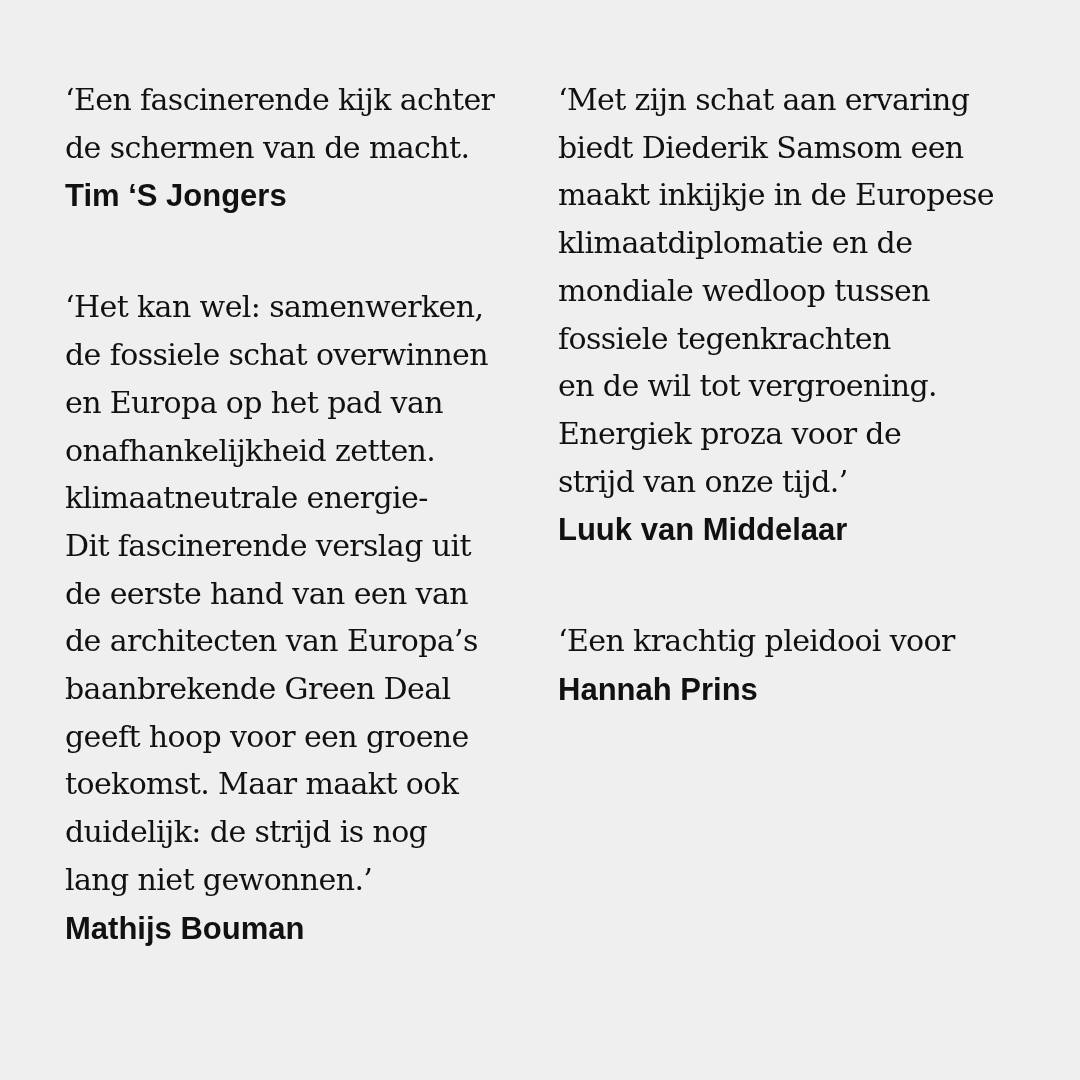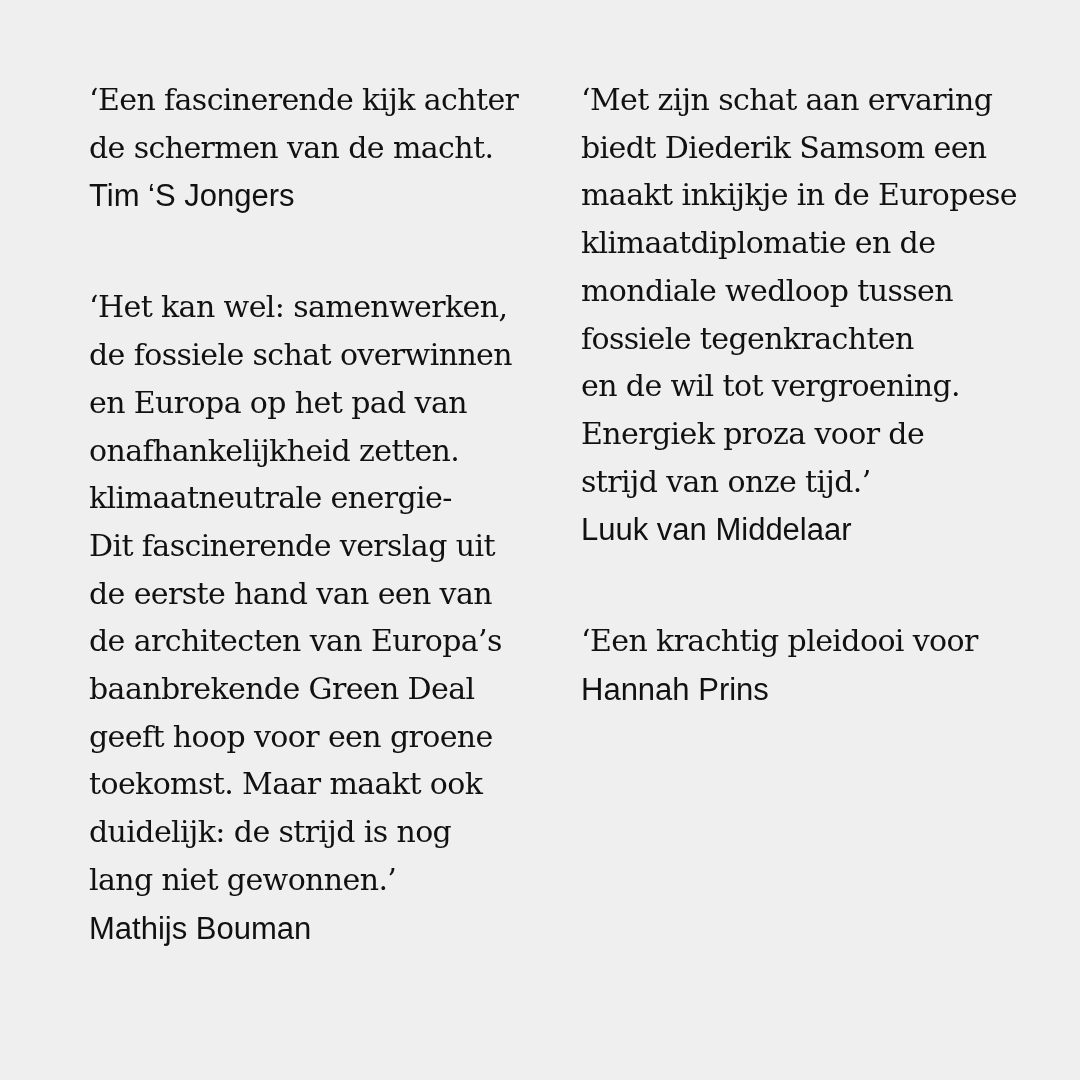--- a/index.html
+++ b/index.html
@@ -11,35 +11,35 @@
       height: 1080px;
       background: #efefef;
       position: relative;
       overflow: hidden;
       color: #111111;
     }
     .column {
       position: absolute;
       top: 76px;
     }
-    .col-left { left: 89px; width: 480px; }
-    .col-right { left: 581px; width: 480px; }
+    .col-left { left: 65px; width: 480px; }
+    .col-right { left: 558px; width: 480px; }
     .quote-block { margin: 0; padding: 0; }
     .quote-text {
       font-family: "DejaVu Serif", serif;
       font-size: 30px;
       line-height: 47.7px;
       font-weight: normal;
       letter-spacing: -0.6px;
       margin: 0;
     }
     .quote-line { display: block; white-space: nowrap; }
     .author {
       font-family: "Liberation Sans", sans-serif;
-      font-weight: normal;
+      font-weight: bold;
       font-size: 31px;
       line-height: 50px;
       margin: 0;
       letter-spacing: 0px;
     }
     .gap { height: 62px; }
   </style>
 </head>
 <body>
 

